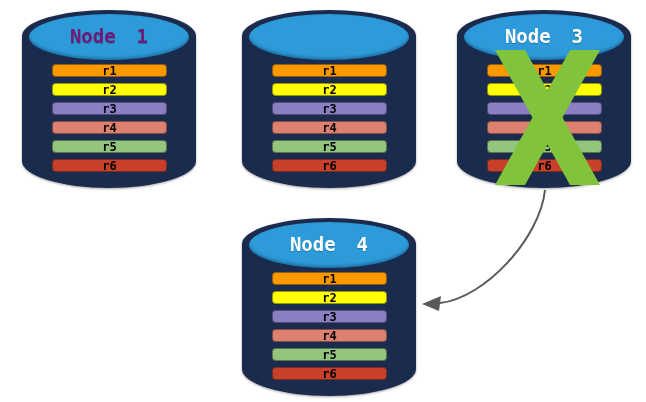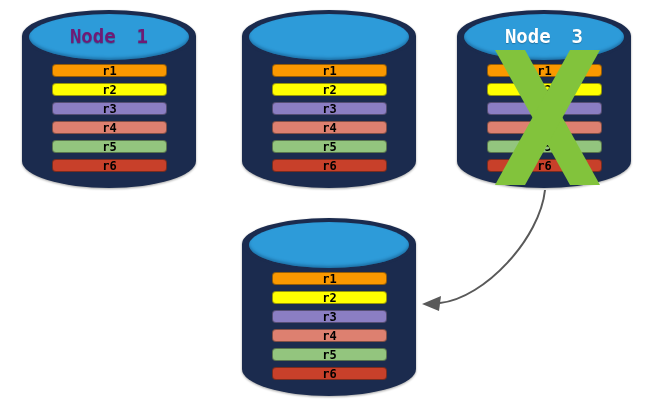--- a/index.html
+++ b/index.html
@@ -119,20 +119,21 @@
           </div>
           <div class="bar" style="background: rgb(200, 64, 42);">
             <span>r6</span>
           </div>
         </div>
   </div>
       <div class="node pos-4">
     <div class="cyl-body"></div>
     <div class="cyl-top"></div>
     <div class="cyl-cap"></div>
+    <div class="node-title" style="color: rgb(255, 255, 255);">Node 4</div>
     <div class="bars">
           <div class="bar" style="background: rgb(250, 152, 0);">
             <span>r1</span>
           </div>
           <div class="bar" style="background: rgb(255, 255, 0);">
             <span>r2</span>
           </div>
           <div class="bar" style="background: rgb(139, 126, 195);">
             <span>r3</span>
           </div>

